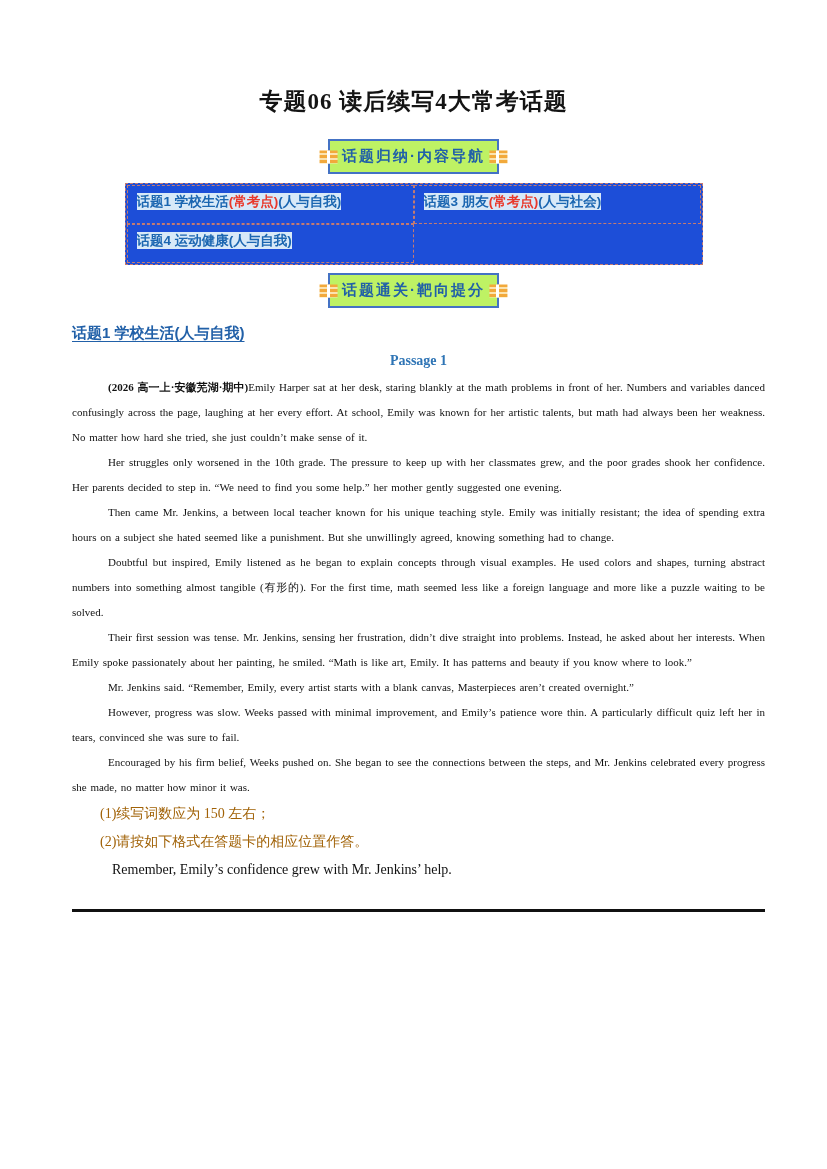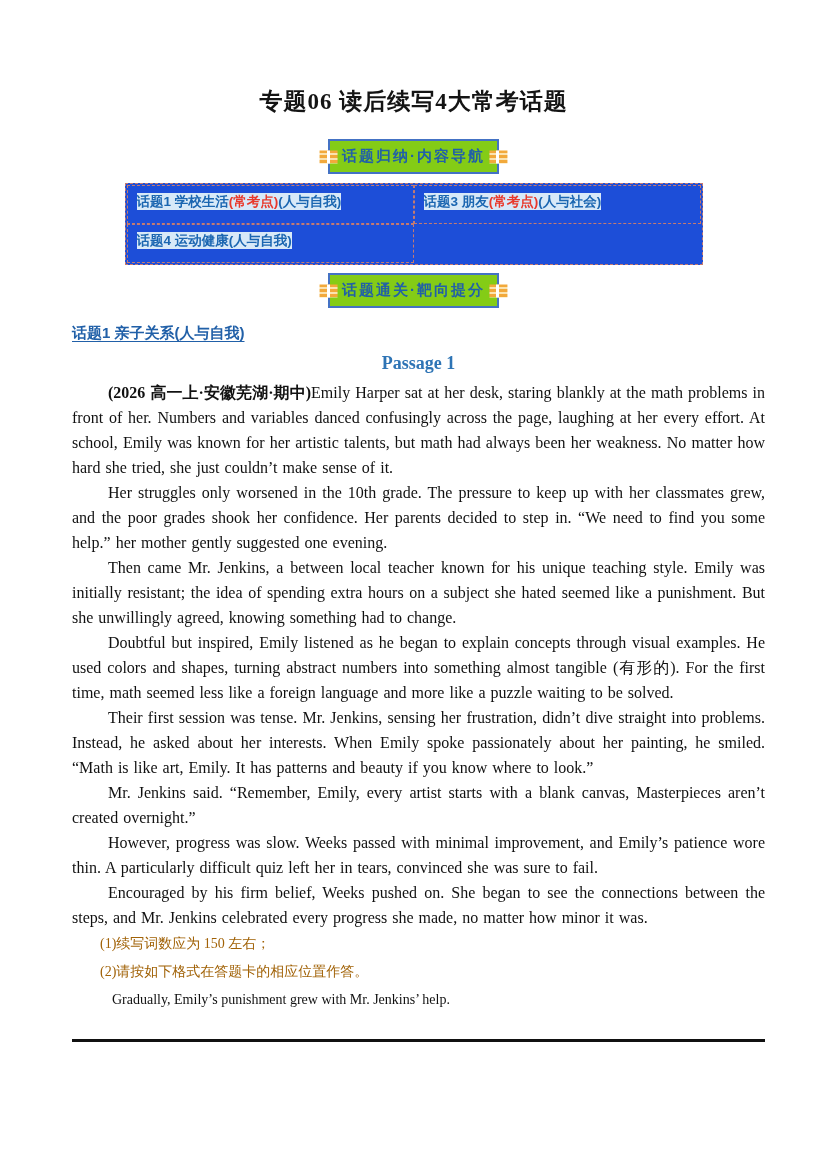--- a/index.html
+++ b/index.html
@@ -24,21 +24,21 @@
   }
   
   .banner-row { text-align:center; }
   .banner-row.first { margin-top:22px; }
   .banner-row.second { margin-top:8px; }
   .banner {
     position:relative;
     display:inline-block;
     border:2px solid #4472c4;
     padding:6px 12px;
-    background:#84cc16;
+    background:#bef264;
   }
   .banner-label {
     font-family:"Liberation Sans", sans-serif;
     font-size:15px;
     font-weight:bold;
     letter-spacing:2px;
     color:#2160a8;
   }
   .ornament {
     position:absolute;
@@ -78,28 +78,28 @@
     font-size:15px;
     font-weight:bold;
     color:#2160a8;
     text-decoration:underline;
     text-underline-offset:3px;
     display:inline-block;
   }
   .passage-label {
     text-align:center;
     margin-top:10px;
-    font-size:18px;
+    font-size:14px;
     font-weight:bold;
     color:#2e74b5;
     font-family:"Liberation Serif", serif;
   }
   .para {
     margin-top:0;
-    font-size:16px;
+    font-size:11px;
     line-height:25px;
     text-align:justify;
     text-indent:36px;
     word-spacing:1px;
     color:#111111;
   }
   .para.first-para { margin-top:6px; }
   .source-tag { font-weight:bold; }
   .note {
     font-size:14px;
@@ -154,36 +154,36 @@
   <div class="banner-row second">
     <div class="banner">
       <span class="ornament orn-left"></span>
       <span class="banner-label">话题通关·靶向提分</span>
       <span class="ornament orn-right"></span>
     </div>
   </div>
 
   <div class="content">
 
-    <h2 class="section-heading">话题1 亲子关系(人与自我)</h2>
+    <h2 class="section-heading">话题1 学校生活(人与自我)</h2>
 
     <div class="passage-label">Passage 1</div>
 
     <p class="para first-para"><span class="source-tag">(2026 高一上·安徽芜湖·期中)</span><span>Emily Harper sat at her desk, staring blankly at the math problems in front of her. Numbers and variables danced confusingly across the page, laughing at her every effort. At school, Emily was known for her artistic talents, but math had always been her weakness. No matter how hard she tried, she just couldn’t make sense of it.</span></p>
     <p class="para">Her struggles only worsened in the 10th grade. The pressure to keep up with her classmates grew, and the poor grades shook her confidence. Her parents decided to step in. “We need to find you some help.” her mother gently suggested one evening.</p>
     <p class="para">Then came Mr. Jenkins, a between local teacher known for his unique teaching style. Emily was initially resistant; the idea of spending extra hours on a subject she hated seemed like a punishment. But she unwillingly agreed, knowing something had to change.</p>
     <p class="para">Doubtful but inspired, Emily listened as he began to explain concepts through visual examples. He used colors and shapes, turning abstract numbers into something almost tangible (有形的). For the first time, math seemed less like a foreign language and more like a puzzle waiting to be solved.</p>
     <p class="para">Their first session was tense. Mr. Jenkins, sensing her frustration, didn’t dive straight into problems. Instead, he asked about her interests. When Emily spoke passionately about her painting, he smiled. “Math is like art, Emily. It has patterns and beauty if you know where to look.”</p>
     <p class="para">Mr. Jenkins said. “Remember, Emily, every artist starts with a blank canvas, Masterpieces aren’t created overnight.”</p>
     <p class="para">However, progress was slow. Weeks passed with minimal improvement, and Emily’s patience wore thin. A particularly difficult quiz left her in tears, convinced she was sure to fail.</p>
     <p class="para">Encouraged by his firm belief, Weeks pushed on. She began to see the connections between the steps, and Mr. Jenkins celebrated every progress she made, no matter how minor it was.</p>
 
     <p class="note">(1)续写词数应为 150 左右；</p>
     <p class="note">(2)请按如下格式在答题卡的相应位置作答。</p>
-    <p class="lead-line">Gradually, Emily’s punishment grew with Mr. Jenkins’ help.</p>
+    <p class="lead-line">Remember, Emily’s confidence grew with Mr. Jenkins’ help.</p>
 
     <div class="write-lines">
       <div class="write-line wl-1"></div>
       <div class="write-line wl-2"></div>
       <div class="write-line wl-3"></div>
     </div>
 
   </div>
 </div>
 

